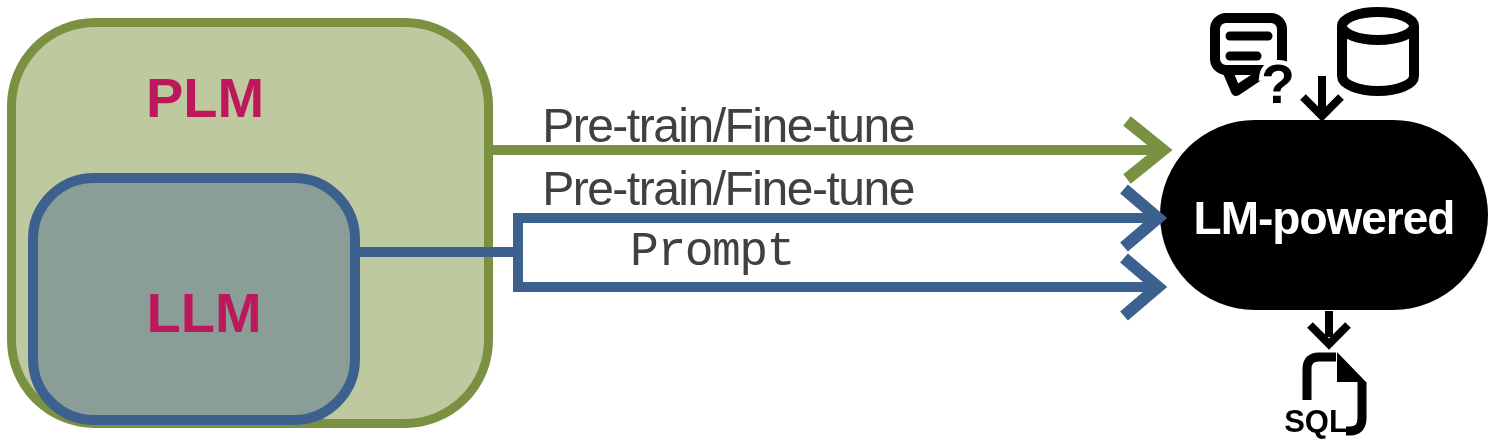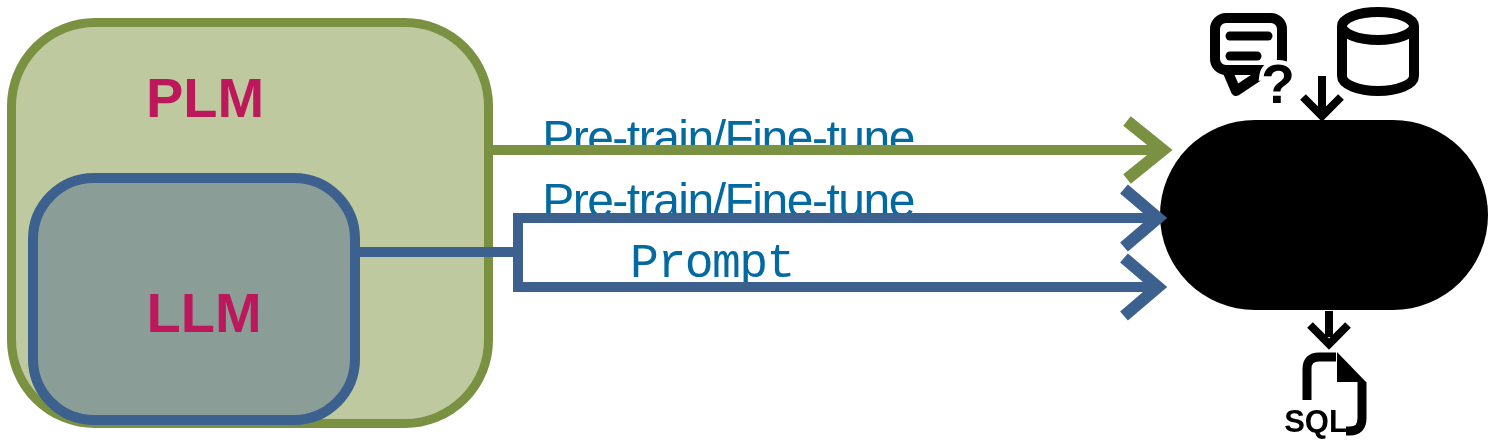--- a/index.html
+++ b/index.html
@@ -20,21 +20,21 @@
   }
   .box-label {
     position:absolute; font-weight:bold; font-size:56px; line-height:56px;
     color:#be185d; text-align:center; width:300px;
   }
   #plm-label { left:55px; top:70px; }
   #llm-label { left:54px; top:285px;text-align:center; }
   
   .arrow-label {
     position:absolute; font-size:48px; line-height:50px; letter-spacing:-1.5px;
-    color:#0369a1; text-align:center; width:500px; white-space:nowrap;margin-top:12px;
+    color:#404040; text-align:center; width:500px; white-space:nowrap;
   }
   #label-pretrain-plm { left:478px; top:101px; }
   #label-pretrain-llm { left:478px; top:164px; }
   #label-prompt      { left:462px; top:227px;font-family:Liberation Mono, monospace; }
   
   .node {
     position:absolute; left:1160px; top:120px; width:328px; height:190px;
     background:#000000; border-radius:95px;
     display:flex; flex-direction:column; align-items:center; justify-content:center;
     padding-top:6px; box-sizing:border-box;
@@ -53,20 +53,21 @@
   <div class="llm-box"></div>
 
   <div id="plm-label" class="box-label">PLM</div>
   <div id="llm-label" class="box-label">LLM</div>
 
   <div id="label-pretrain-plm" class="arrow-label">Pre-train/Fine-tune</div>
   <div id="label-pretrain-llm" class="arrow-label">Pre-train/Fine-tune</div>
   <div id="label-prompt" class="arrow-label">Prompt</div>
 
   <div class="node">
+    <div>LM-powered</div>
   </div>
 
   <svg class="overlay" width="1495" height="442" viewBox="0 0 1495 442">
 
     <g fill="none" stroke="#7A9142">
       <path d="M488,150 H1160" stroke-width="10"></path>
       <path d="M1127,121 L1163,150 L1127,179" stroke-width="12"></path>
     </g>
 
     <g fill="none" stroke="#3D618F">

